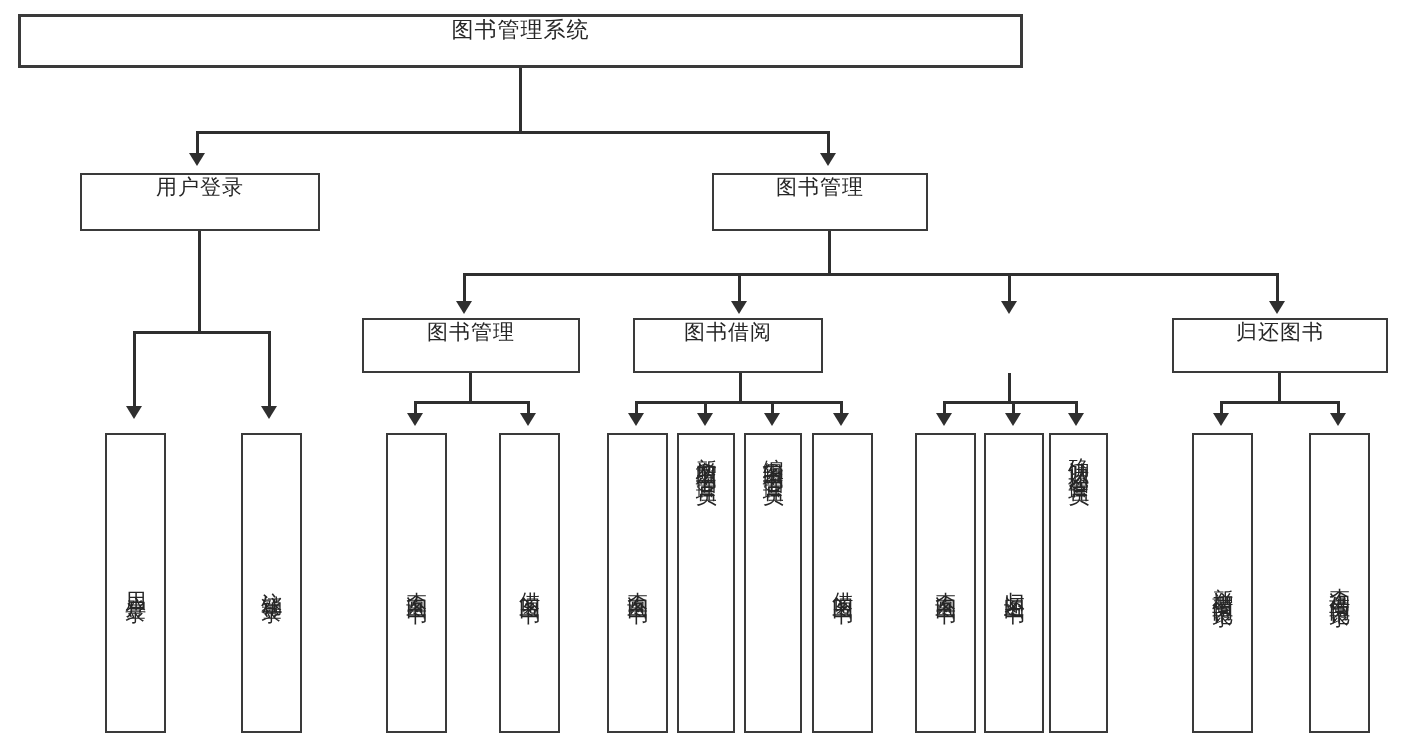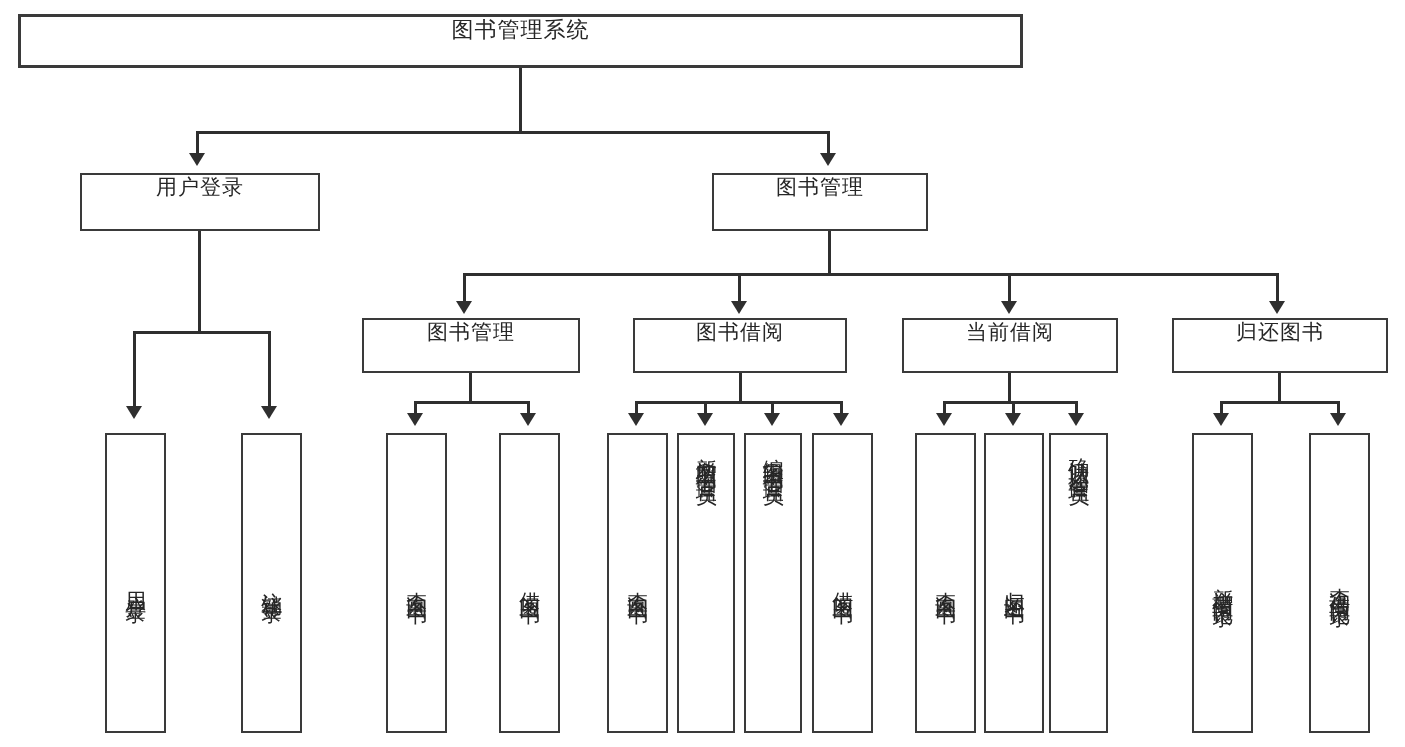--- a/index.html
+++ b/index.html
@@ -112,25 +112,22 @@
   <div class="ln vln" style="left:738px;top:273px;width:3px;height:30px;"></div>
   <div class="arrow" style="left:731px;top:301px;"></div>
   <div class="ln vln" style="left:1008px;top:273px;width:3px;height:30px;"></div>
   <div class="arrow" style="left:1001px;top:301px;"></div>
   <div class="ln vln" style="left:1276px;top:273px;width:3px;height:30px;"></div>
   <div class="arrow" style="left:1269px;top:301px;"></div>
 
   <div class="node mid" style="left:362px;top:318px;width:218px;height:55px;">
     <span class="lbl">图书管理</span>
   </div>
-  <div class="node mid" style="left:633px;top:318px;width:214px;height:55px;">
+  <div class="node mid" style="left:633px;top:318px;width:190px;height:55px;">
     <span class="lbl">图书借阅</span>
-  </div>
-  <div class="node mid" style="left:902px;top:318px;width:216px;height:55px;">
-    <span class="lbl">当前借阅</span>
   </div>
   <div class="node mid" style="left:1172px;top:318px;width:216px;height:55px;">
     <span class="lbl">归还图书</span>
   </div>
 
   <div class="ln vln" style="left:469px;top:373px;width:3px;height:30px;"></div>
   <div class="ln hln" style="left:414px;top:401px;width:116px;height:3px;"></div>
   <div class="ln vln" style="left:414px;top:401px;width:3px;height:14px;"></div>
   <div class="arrow" style="left:407px;top:413px;"></div>
   <div class="ln vln" style="left:527px;top:401px;width:3px;height:14px;"></div>

